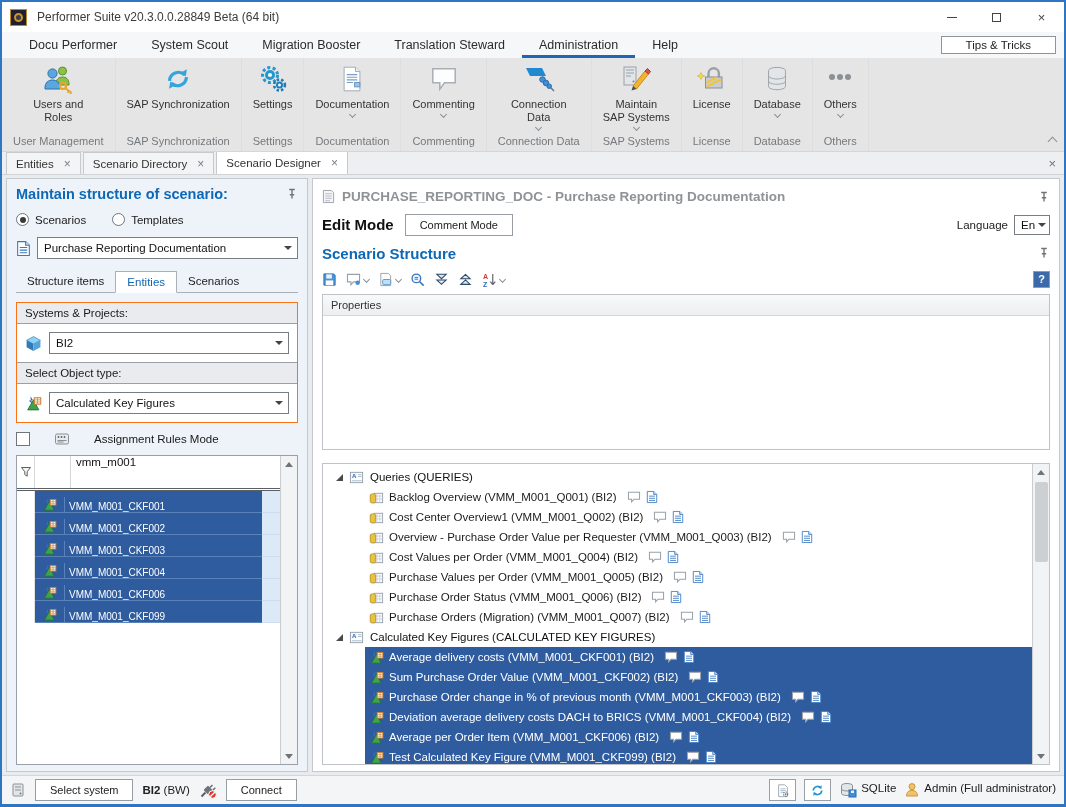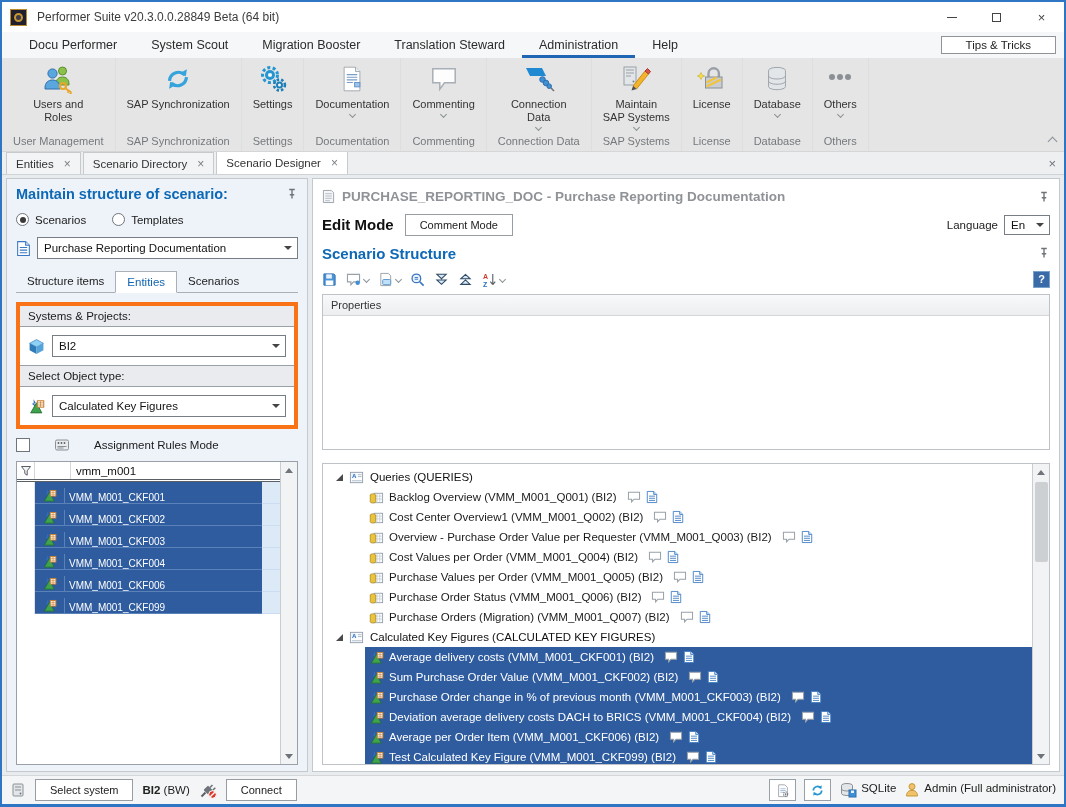--- a/index.html
+++ b/index.html
@@ -49,30 +49,30 @@
   .radio{display:flex;align-items:center;gap:6px;font-size:11.5px;color:#1a1a1a}
   .rdot{width:13px;height:13px;border:1px solid #6f747a;border-radius:50%;background:#fff;display:flex;align-items:center;justify-content:center}
   .rdot.on::after{content:"";width:6px;height:6px;border-radius:50%;background:#3a3a3a}
   .combo-row{display:flex;align-items:center;gap:6px;margin-top:11px}
   .combo{flex:1;height:22px;background:#fff;border:1px solid #767d85;display:flex;align-items:center;padding-left:6px;font-size:11.5px;color:#111}
   .combo .car{margin-left:auto;width:18px;display:flex;justify-content:center}
   .tri-dn{width:0;height:0;border-left:4px solid transparent;border-right:4px solid transparent;border-top:4px solid #444}
   .ltabs{display:flex;margin-top:12px;border-bottom:1px solid #aab0b6}
   .ltab{padding:4px 11px;font-size:11.5px;color:#222}
   .ltab.active{background:#fff;border:1px solid #aab0b6;border-bottom:1px solid #fff;margin-bottom:-1px;color:#1166b3}
-  .groupbox{margin-top:9px;border:4px solid #f97316;background:#fff}
+  .groupbox{margin-top:9px;border:1px solid #f97316;background:#fff}
   .gband{background:#e9ebee;border-bottom:1px solid #9aa0a7;padding:4px 8px;font-size:11.5px;color:#1a1a1a}
   .gband.mid{border-top:1px solid #9aa0a7}
   .grow{display:flex;align-items:center;gap:7px;padding:8px}
   .chk-row{display:flex;align-items:center;gap:24px;margin-top:9px;font-size:11.5px;color:#1a1a1a}
   .chkbox{width:14px;height:14px;border:1px solid #70757c;background:#fff}
   
   .ltable{margin-top:9px;flex:1;border:1px solid #9aa0a7;background:#fff;display:flex;min-height:0}
   .lt-main{flex:1;display:flex;flex-direction:column;min-width:0}
-  .filter-row{height:20px;display:flex;align-items:center;border-bottom:3px double #5a5f66}
+  .filter-row{height:35px;display:flex;align-items:flex-start;border-bottom:3px double #5a5f66}
   .f-gut{width:18px;display:flex;justify-content:center;border-right:1px solid #d4d7da;align-self:stretch;align-items:center;display:flex}
   .f-ico{width:36px;align-self:stretch;border-right:1px solid #d4d7da}
   .f-val{flex:1;font-size:11.5px;color:#111;padding-left:5px}
   .lrow{height:22px;display:flex;align-items:stretch}
   .lrow .gut{width:18px;border-right:1px solid #e0e3e6;display:flex;align-items:center;justify-content:center}
   .lrow:first-of-type .gut::after{content:"";width:0;height:0;border-left:5px solid #2b2b2b;border-top:4px solid transparent;border-bottom:4px solid transparent}
   .lrow .cell{flex:1;display:flex;align-items:flex-end;background:var(--selection-blue);border-bottom:1px solid #5b82b8;color:#fff;font-size:10px;min-width:0}
   .lrow .icw{width:30px;display:flex;align-items:center;justify-content:center;border-right:1px solid #5b82b8}
   .lrow .txt{padding-left:4px;white-space:nowrap}
   .lrow .endc{width:18px;background:#dce9f7;border-bottom:1px solid #cddcf0}
@@ -84,21 +84,21 @@
   .sa-dn{width:0;height:0;border-left:4px solid transparent;border-right:4px solid transparent;border-top:5px solid #6f747a}
   .sthumb{width:13px;height:80px;background:#cdd0d3;border-radius:2px;margin-top:2px}
   .sfill{flex:1}
   
   .right{flex:1;background:#fff;border:1px solid #c3c9cf;padding:5px 9px 6px;display:flex;flex-direction:column;min-width:0;min-height:0}
   .doc-header{height:25px;display:flex;align-items:center;gap:7px;color:#8f9296;font-weight:bold;font-size:13.5px}
   .mode-row{height:31px;display:flex;align-items:center;gap:11px}
   .mode-row b{font-size:15px;color:#111}
   .btn{background:#fff;border:1px solid #989da3;font-size:11px;padding:4px 14px;color:#222}
   .lang{margin-left:auto;display:flex;align-items:center;gap:6px;font-size:11.5px}
-  .lang .combo{flex:none;width:46px;height:20px}
+  .lang .combo{flex:none;width:36px;height:20px}
   .sec-title{height:26px;display:flex;align-items:center}
   .sec-title b{color:var(--title-blue);font-size:15px}
   .toolbar{height:26px;display:flex;align-items:center;gap:9px}
   .tbi{display:flex;align-items:center;gap:3px}
   .help-q{margin-left:auto;width:17px;height:17px;background:#3a6aa8;border:1px solid #7aa0cc;color:#fff;font-weight:bold;font-size:11px;display:flex;align-items:center;justify-content:center}
   .props-box{margin-top:2px;border:1px solid #bfc3c8}
   .props-band{height:21px;background:linear-gradient(#f8f9fa,#eceef0);border-bottom:1px solid #d4d7da;display:flex;align-items:center;padding-left:8px;font-size:11px;color:#333}
   .props-empty{height:133px;background:#fff}
   .treebox{margin-top:13px;flex:1;border:1px solid #bfc3c8;display:flex;min-height:0}
   .tree{flex:1;padding-top:3px;min-width:0;overflow:hidden;background:#fff}

